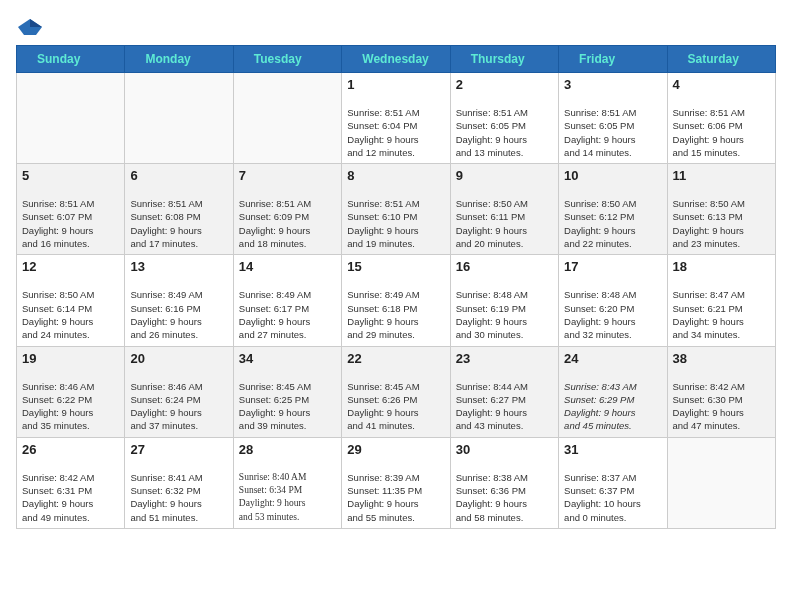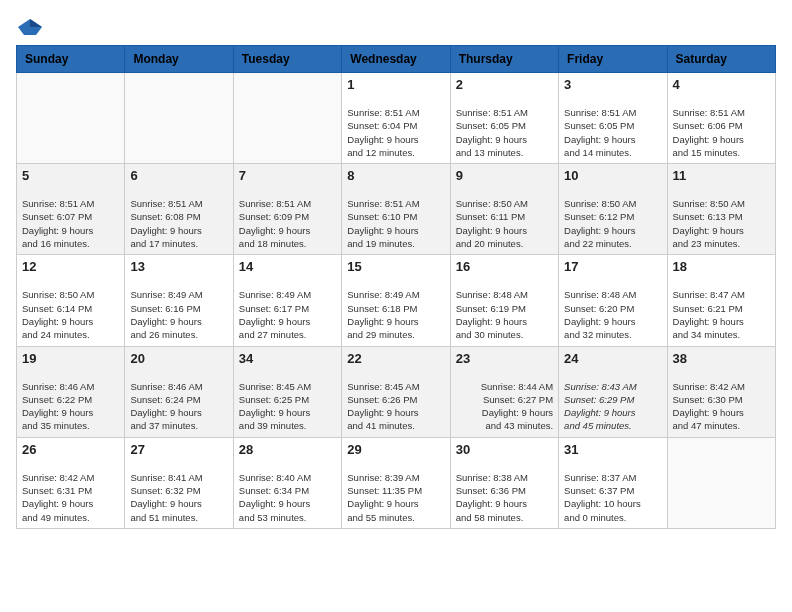--- a/index.html
+++ b/index.html
@@ -48,24 +48,24 @@
       font-size: 14px;
       color: #555;
     }
     .calendar {
       width: 100%;
       border-collapse: collapse;
       border: 1px solid #ccc;
     }
     .calendar th {
       background-color: #2a6db5;
-      color: #000000;
+      color: #5eead4;
       font-size: 12px;
       font-weight: bold;
-      padding: 6px 8px;
+      padding: 6px 20px;
       text-align: left;
       border: 1px solid #1a5aa0;
     }
     .calendar td {
       vertical-align: top;
       width: 14.28%;
       padding: 4px 5px;
       border: 1px solid #ccc;
       font-size: 10px;
       color: #333;
@@ -283,21 +283,21 @@
         </td>
         <td>
           <div class="day-number">22</div>
           <div class="day-info" style="white-space: pre-line;">Sunrise: 8:45 AM
 Sunset: 6:26 PM
 Daylight: 9 hours
 and 41 minutes.</div>
         </td>
         <td>
           <div class="day-number">23</div>
-          <div class="day-info" style="white-space: pre-line; text-align: right;">Sunrise: 8:44 AM
+          <div class="day-info" style="white-space: pre-line;">Sunrise: 8:44 AM
 Sunset: 6:27 PM
 Daylight: 9 hours
 and 43 minutes.</div>
         </td>
         <td>
           <div class="day-number">24</div>
           <div class="day-info" style="white-space: pre-line; font-style: italic;">Sunrise: 8:43 AM
 Sunset: 6:29 PM
 Daylight: 9 hours
 and 45 minutes.</div>
@@ -320,21 +320,21 @@
         </td>
         <td>
           <div class="day-number">27</div>
           <div class="day-info" style="white-space: pre-line;">Sunrise: 8:41 AM
 Sunset: 6:32 PM
 Daylight: 9 hours
 and 51 minutes.</div>
         </td>
         <td>
           <div class="day-number">28</div>
-          <div class="day-info" style="white-space: pre-line;">Sunrise: 8:40 AM
+          <div class="day-info" style="white-space: pre-line; font-family: Liberation Serif, serif;">Sunrise: 8:40 AM
 Sunset: 6:34 PM
 Daylight: 9 hours
 and 53 minutes.</div>
         </td>
         <td>
           <div class="day-number">29</div>
           <div class="day-info" style="white-space: pre-line;">Sunrise: 8:39 AM
 Sunset: 11:35 PM
 Daylight: 9 hours
 and 55 minutes.</div>

